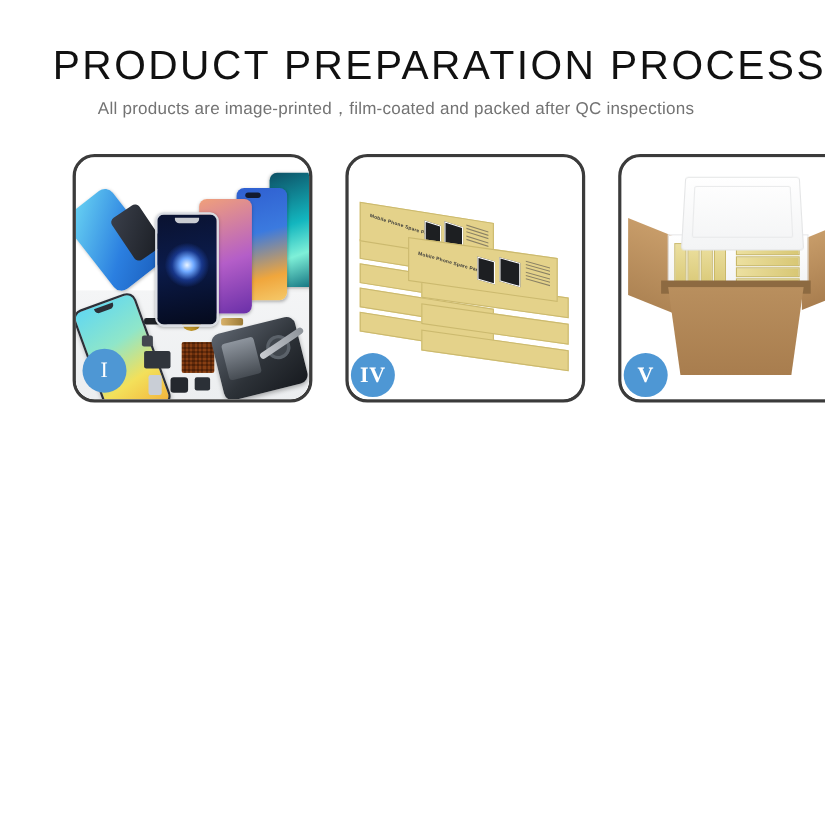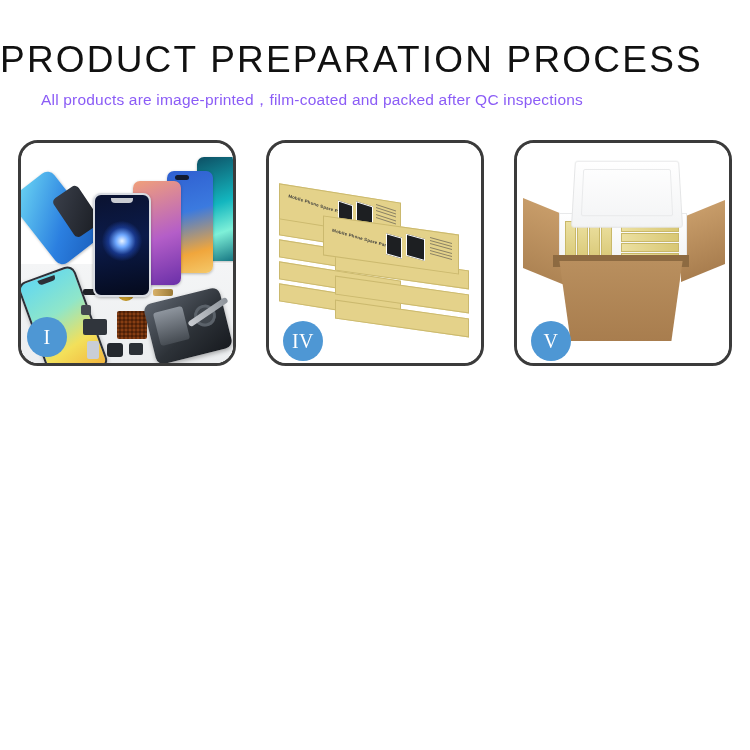--- a/index.html
+++ b/index.html
@@ -3,38 +3,38 @@
 <meta charset="utf-8">
 <style>
   html,body{margin:0;padding:0;}
   body{
     width:750px;height:750px;
     background:#ffffff;
     font-family:"Liberation Sans","DejaVu Sans",sans-serif;
     overflow:hidden;
     position:relative;
   }
-  .page{width:624px;height:750px;position:relative;}
+  .page{width:624px;height:750px;position:relative;margin-left:48px;}
 
   
   .header{padding-top:38px;text-align:center;}
   .title{
     font-size:37px;
     line-height:44px;
     letter-spacing:2.2px;
     color:#111111;
     font-weight:400;
     white-space:nowrap;
   }
   .subtitle{
     margin-top:8px;
     font-size:15.5px;
     line-height:20px;
     letter-spacing:.2px;
-    color:#8b5cf6;
+    color:#737373;
     font-weight:400;
     white-space:nowrap;
   }
 
   
   .grid{
     position:absolute;
     left:18px; top:140px;
     width:714px;
     display:grid;
@@ -65,21 +65,21 @@
     border-radius:50%;
     background:#4e97d4;
     color:#ffffff;
     font-family:"Liberation Serif","DejaVu Serif",serif;
     font-size:20px;
     line-height:40px;
     text-align:center;
     letter-spacing:.5px;
     z-index:9;
   }
-  .badge.low{left:14px;bottom:2px;}
+  .badge.low{left:2px;bottom:2px;font-weight:bold;}
 
   
   .p1{background:#fdfdfd;}
   .p1 .grayfloor{
     position:absolute;left:0;right:0;top:55%;bottom:0;
     background:linear-gradient(#f4f5f6,#eceef0);
   }
   .scr{position:absolute;border-radius:7px;box-shadow:0 1px 3px rgba(0,0,0,.28);}
   .s-a{ 
     left:8px;top:32px;width:52px;height:86px;

